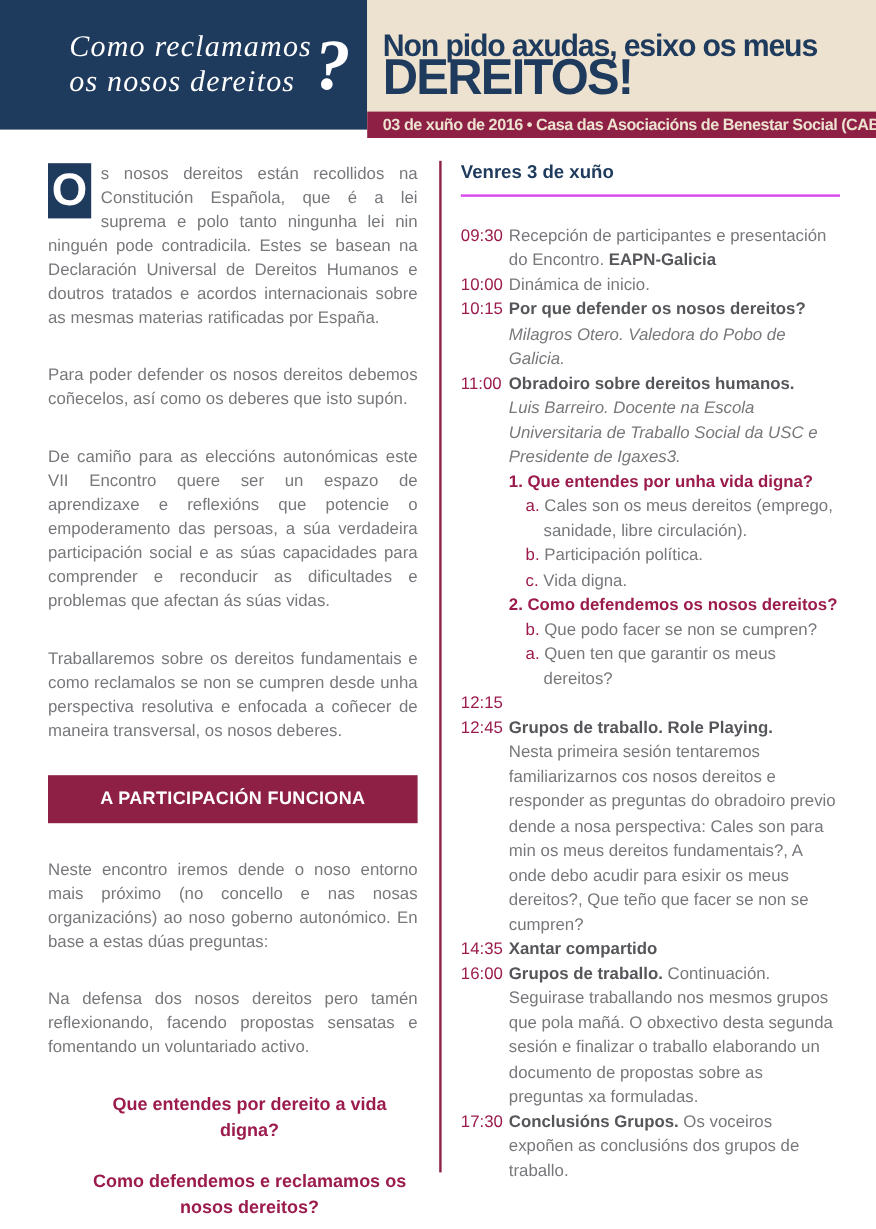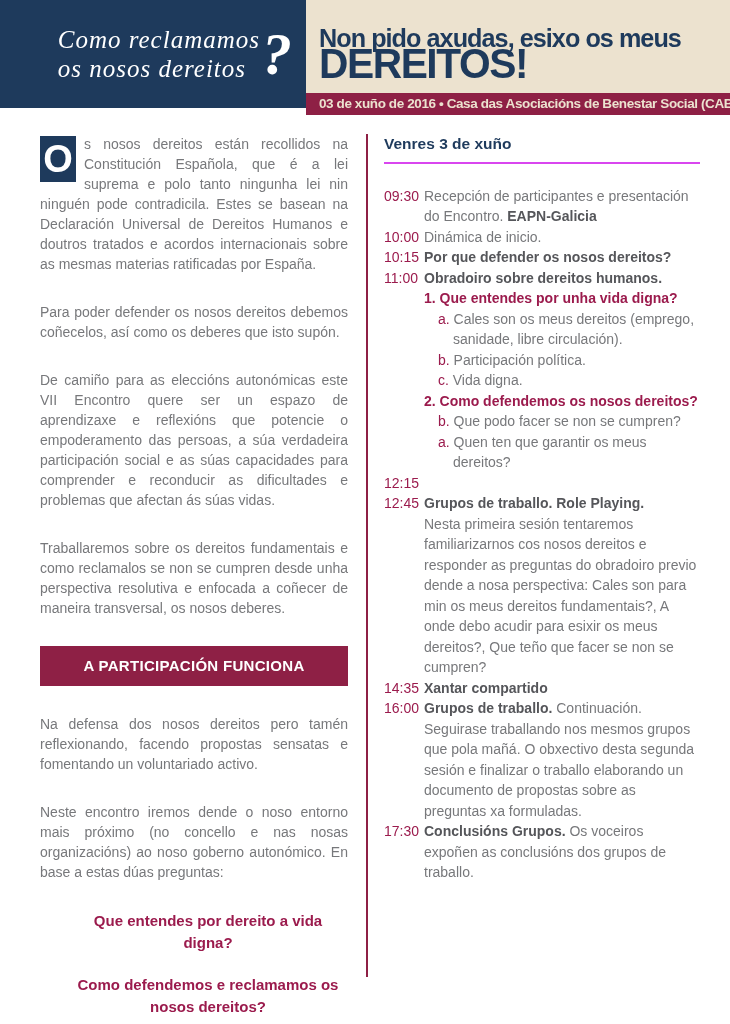--- a/index.html
+++ b/index.html
@@ -96,22 +96,22 @@
 <div class="header-bar">03 de xuño de 2016 • Casa das Asociacións de Benestar Social (CABES)</div>
 
 <div class="col-left">
   <p><span class="dropcap">O</span><span>s nosos dereitos están recollidos na Constitución Española, que é a lei suprema e polo tanto ningunha lei nin ninguén pode contradicila. Estes se basean na Declaración Universal de Dereitos Humanos e doutros tratados e acordos internacionais sobre as mesmas materias ratificadas por España.</span></p>
   <p>Para poder defender os nosos dereitos debemos coñecelos, así como os deberes que isto supón.</p>
   <p>De camiño para as eleccións autonómicas este VII Encontro quere ser un espazo de aprendizaxe e reflexións que potencie o empoderamento das persoas, a súa verdadeira participación social e as súas capacidades para comprender e reconducir as dificultades e problemas que afectan ás súas vidas.</p>
   <p>Traballaremos sobre os dereitos fundamentais e como reclamalos se non se cumpren desde unha perspectiva resolutiva e enfocada a coñecer de maneira transversal, os nosos deberes.</p>
 
   <div class="banner">A PARTICIPACIÓN FUNCIONA</div>
 
+  <p>Neste encontro iremos dende o noso entorno mais próximo (no concello e nas nosas organizacións) ao noso goberno autonómico. En base a estas dúas preguntas:</p>
   <p>Na defensa dos nosos dereitos pero tamén reflexionando, facendo propostas sensatas e fomentando un voluntariado activo.</p>
-  <p>Neste encontro iremos dende o noso entorno mais próximo (no concello e nas nosas organizacións) ao noso goberno autonómico. En base a estas dúas preguntas:</p>
 
   <div class="question">Que entendes por dereito a vida digna?</div>
   <div class="question">Como defendemos e reclamamos os nosos dereitos?</div>
 
 </div>
 
 <div class="divider"></div>
 
 <div class="col-right">
   <div class="day-title">Venres 3 de xuño</div>
@@ -125,26 +125,28 @@
       <div class="srow">
         <div class="stime">10:00</div>
         <div class="scontent">
           <div class="sline ind0"><span class="run-r">Dinámica de inicio.</span></div>
         </div>
       </div>
       <div class="srow">
         <div class="stime">10:15</div>
         <div class="scontent">
           <div class="sline ind0"><span class="run-b">Por que defender os nosos dereitos?</span></div>
+          <div class="sline ind0"><span class="run-i">Milagros Otero. Valedora do Pobo de Galicia.</span></div>
         </div>
       </div>
       <div class="srow">
         <div class="stime">11:00</div>
         <div class="scontent">
           <div class="sline ind0"><span class="run-b">Obradoiro sobre dereitos humanos.</span></div>
+          <div class="sline ind0"><span class="run-i">Luis Barreiro. Docente na Escola Universitaria de Traballo Social da USC e Presidente de Igaxes3.</span></div>
           <div class="sline ind0"><span class="run-m">1. Que entendes por unha vida digna?</span></div>
           <div class="sline ind1"><span class="run-mr">a. </span><span class="run-r">Cales son os meus dereitos (emprego, sanidade, libre circulación).</span></div>
           <div class="sline ind1"><span class="run-mr">b. </span><span class="run-r">Participación política.</span></div>
           <div class="sline ind1"><span class="run-mr">c. </span><span class="run-r">Vida digna.</span></div>
           <div class="sline ind0"><span class="run-m">2. Como defendemos os nosos dereitos?</span></div>
           <div class="sline ind1"><span class="run-mr">b. </span><span class="run-r">Que podo facer se non se cumpren?</span></div>
           <div class="sline ind1"><span class="run-mr">a. </span><span class="run-r">Quen ten que garantir os meus dereitos?</span></div>
         </div>
       </div>
       <div class="srow">

